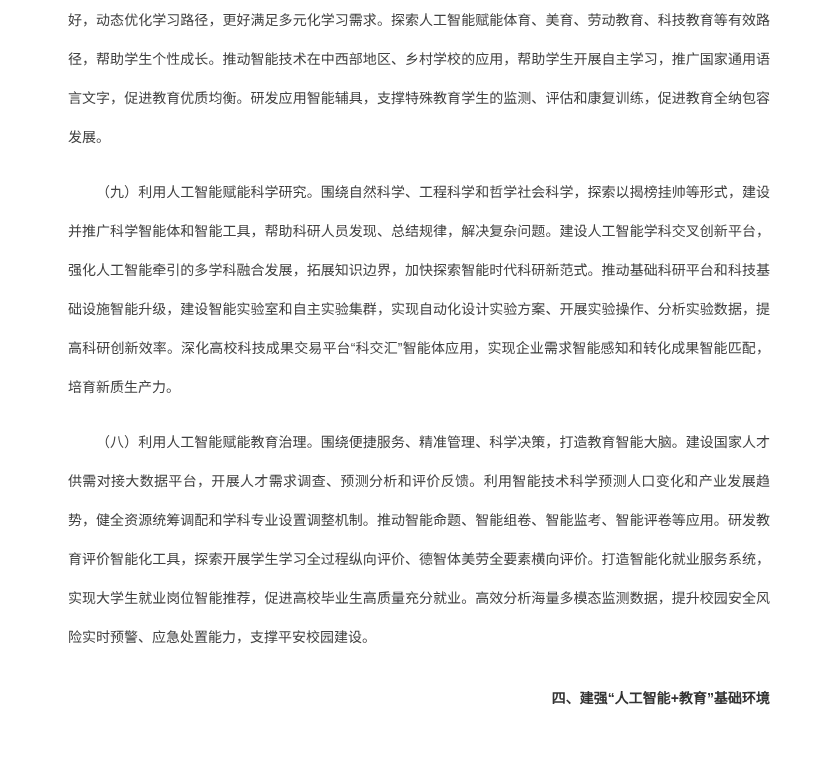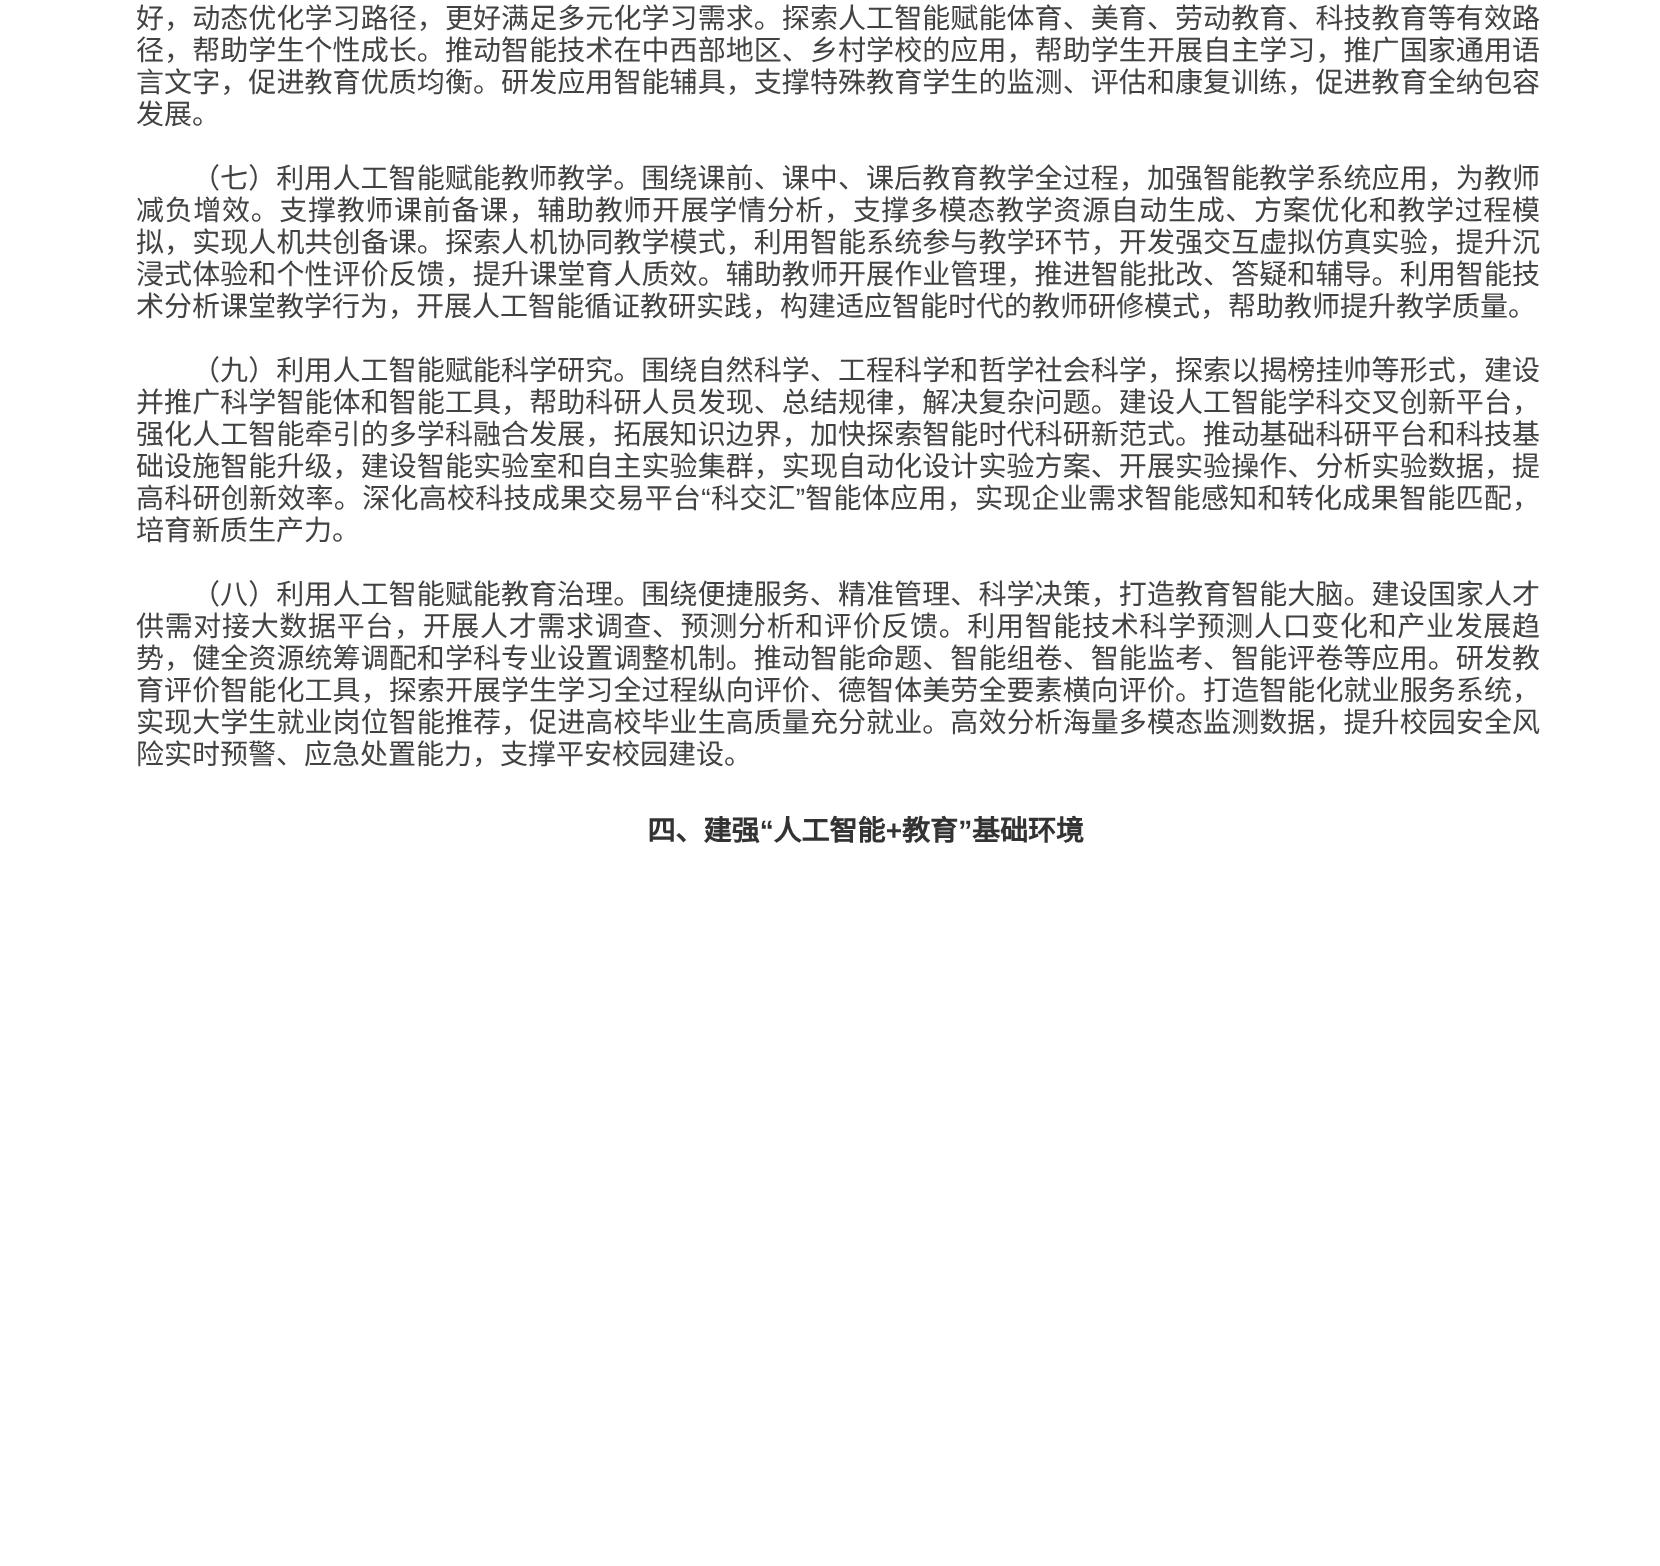--- a/index.html
+++ b/index.html
@@ -9,50 +9,49 @@
   }
   .page {
     box-sizing: border-box;
     width: 830px;
     height: 783px;
     overflow: hidden;
     padding: 1px 60px 0 68px;
     background: #ffffff;
     font-family: "Liberation Sans", "DejaVu Sans", sans-serif;
     font-size: 14px;
-    line-height: 16px;
+    line-height: 39px;
     color: #424242;
     text-align: justify;
     text-justify: inter-ideograph;
   }
   .para {
     margin: 0 0 16px 0;
     text-indent: 2em;
     word-break: break-all;
   }
   .para.no-indent {
     text-indent: 0;
   }
   .heading {
     font-size: 14px;
     font-weight: bold;
     color: #333333;
     margin: 22px 0 26px 0;
     text-indent: 2em;
-    text-align: center;
+    text-align: right;
   }
 </style>
 </head>
 <body>
 
 <div class="page">
 
   <p class="para no-indent">好，动态优化学习路径，更好满足多元化学习需求。探索人工智能赋能体育、美育、劳动教育、科技教育等有效路径，帮助学生个性成长。推动智能技术在中西部地区、乡村学校的应用，帮助学生开展自主学习，推广国家通用语言文字，促进教育优质均衡。研发应用智能辅具，支撑特殊教育学生的监测、评估和康复训练，促进教育全纳包容发展。</p>
 
-  <p class="para">（七）利用人工智能赋能教师教学。围绕课前、课中、课后教育教学全过程，加强智能教学系统应用，为教师减负增效。支撑教师课前备课，辅助教师开展学情分析，支撑多模态教学资源自动生成、方案优化和教学过程模拟，实现人机共创备课。探索人机协同教学模式，利用智能系统参与教学环节，开发强交互虚拟仿真实验，提升沉浸式体验和个性评价反馈，提升课堂育人质效。辅助教师开展作业管理，推进智能批改、答疑和辅导。利用智能技术分析课堂教学行为，开展人工智能循证教研实践，构建适应智能时代的教师研修模式，帮助教师提升教学质量。</p>
 
   <p class="para">（九）利用人工智能赋能科学研究。围绕自然科学、工程科学和哲学社会科学，探索以揭榜挂帅等形式，建设并推广科学智能体和智能工具，帮助科研人员发现、总结规律，解决复杂问题。建设人工智能学科交叉创新平台，强化人工智能牵引的多学科融合发展，拓展知识边界，加快探索智能时代科研新范式。推动基础科研平台和科技基础设施智能升级，建设智能实验室和自主实验集群，实现自动化设计实验方案、开展实验操作、分析实验数据，提高科研创新效率。深化高校科技成果交易平台“科交汇”智能体应用，实现企业需求智能感知和转化成果智能匹配，培育新质生产力。</p>
 
   <p class="para">（八）利用人工智能赋能教育治理。围绕便捷服务、精准管理、科学决策，打造教育智能大脑。建设国家人才供需对接大数据平台，开展人才需求调查、预测分析和评价反馈。利用智能技术科学预测人口变化和产业发展趋势，健全资源统筹调配和学科专业设置调整机制。推动智能命题、智能组卷、智能监考、智能评卷等应用。研发教育评价智能化工具，探索开展学生学习全过程纵向评价、德智体美劳全要素横向评价。打造智能化就业服务系统，实现大学生就业岗位智能推荐，促进高校毕业生高质量充分就业。高效分析海量多模态监测数据，提升校园安全风险实时预警、应急处置能力，支撑平安校园建设。</p>
 
   <h3 class="heading">四、建强“人工智能+教育”基础环境</h3>
 
 
 </div>
 

